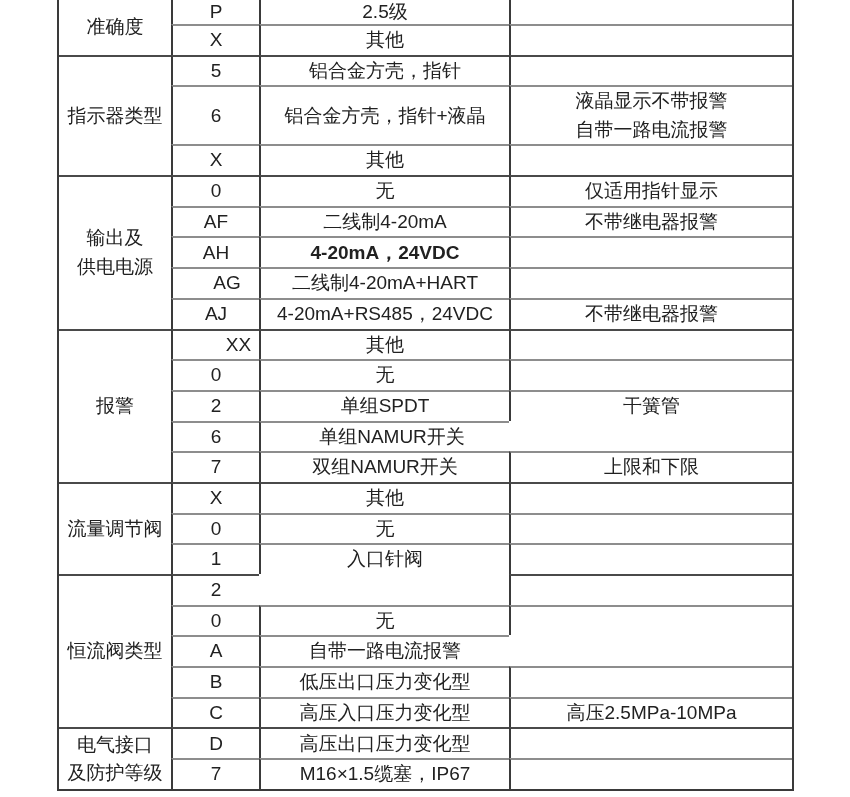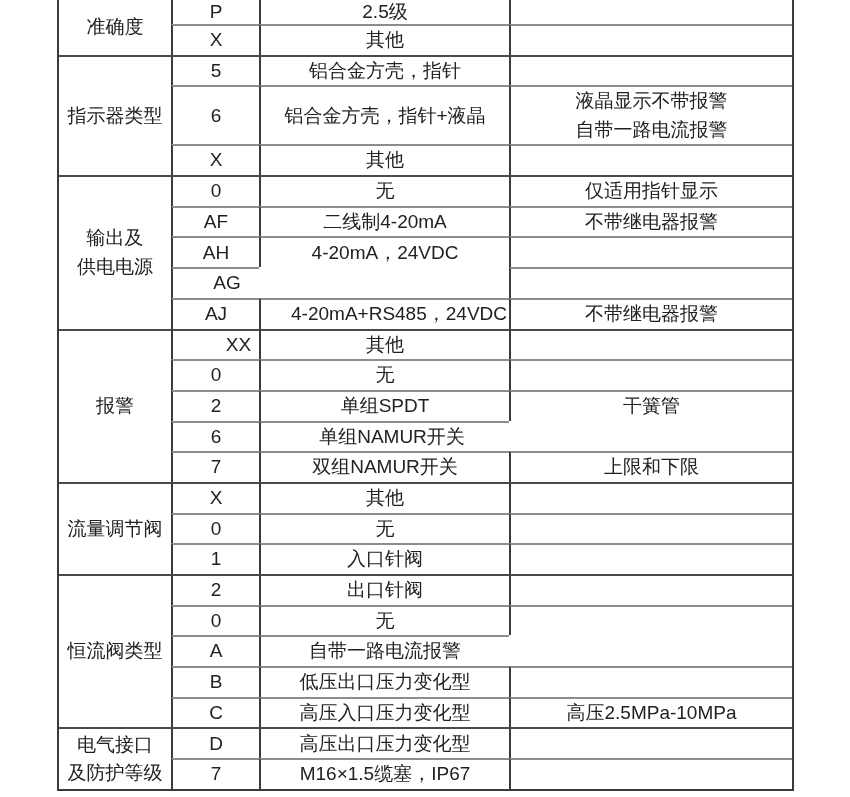--- a/index.html
+++ b/index.html
@@ -122,32 +122,35 @@
       </div>
       <div class="cell colline" style="grid-area: 7 / 3;">
         <span class="text-line">二线制4-20mA</span>
       </div>
       <div class="cell colline" style="grid-area: 7 / 4;">
         <span class="text-line">不带继电器报警</span>
       </div>
       <div class="cell colline" style="grid-area: 8 / 2;">
         <span class="text-line">AH</span>
       </div>
-      <div class="cell colline" style="grid-area: 8 / 3;">
+      <div class="cell colline" style="grid-area: 8 / 3; font-weight: bold;">
         <span class="text-line">4-20mA，24VDC</span>
       </div>
       <div class="cell colline" style="grid-area: 8 / 4;"></div>
       <div class="cell colline" style="grid-area: 9 / 2; padding-left: 24px;">
         <span class="text-line">AG</span>
       </div>
+      <div class="cell colline" style="grid-area: 9 / 3;">
+        <span class="text-line">二线制4-20mA+HART</span>
+      </div>
       <div class="cell colline" style="grid-area: 9 / 4;"></div>
       <div class="cell colline" style="grid-area: 10 / 2;">
         <span class="text-line">AJ</span>
       </div>
-      <div class="cell colline" style="grid-area: 10 / 3; align-items: flex-end;">
+      <div class="cell colline" style="grid-area: 10 / 3;">
         <span class="text-line">4-20mA+RS485，24VDC</span>
       </div>
       <div class="cell colline" style="grid-area: 10 / 4;">
         <span class="text-line">不带继电器报警</span>
       </div>
       <div class="cell group-start" style="grid-area: 11 / 1 / span 5;">
         <span class="text-line">报警</span>
       </div>
       <div class="cell colline group-start" style="grid-area: 11 / 2; padding-left: 47px;">
         <span class="text-line">XX</span>
@@ -209,23 +212,20 @@
       </div>
       <div class="cell colline" style="grid-area: 18 / 3;">
         <span class="text-line">入口针阀</span>
       </div>
       <div class="cell colline" style="grid-area: 18 / 4;"></div>
       <div class="cell group-start" style="grid-area: 19 / 1 / span 5;">
         <span class="text-line">恒流阀类型</span>
       </div>
       <div class="cell colline group-start" style="grid-area: 19 / 2;">
         <span class="text-line">2</span>
-      </div>
-      <div class="cell colline group-start" style="grid-area: 19 / 3;">
-        <span class="text-line">出口针阀</span>
       </div>
       <div class="cell colline group-start" style="grid-area: 19 / 4;"></div>
       <div class="cell colline" style="grid-area: 20 / 2;">
         <span class="text-line">0</span>
       </div>
       <div class="cell colline" style="grid-area: 20 / 3;">
         <span class="text-line">无</span>
       </div>
       <div class="cell colline" style="grid-area: 20 / 4;"></div>
       <div class="cell colline" style="grid-area: 21 / 2;">

